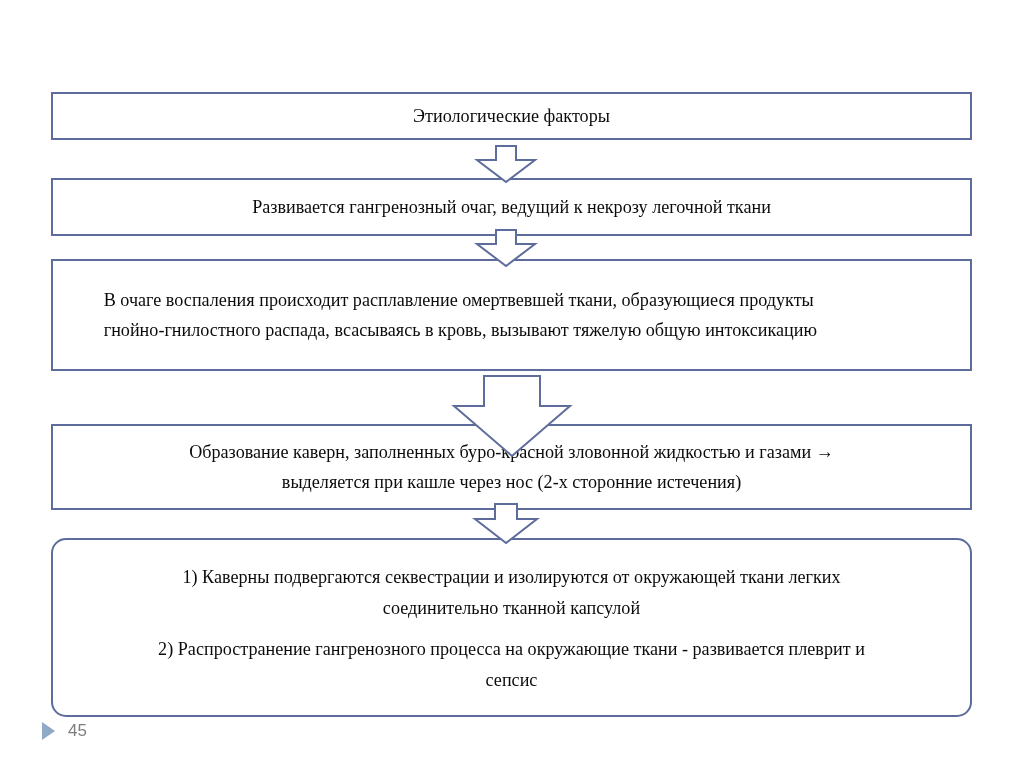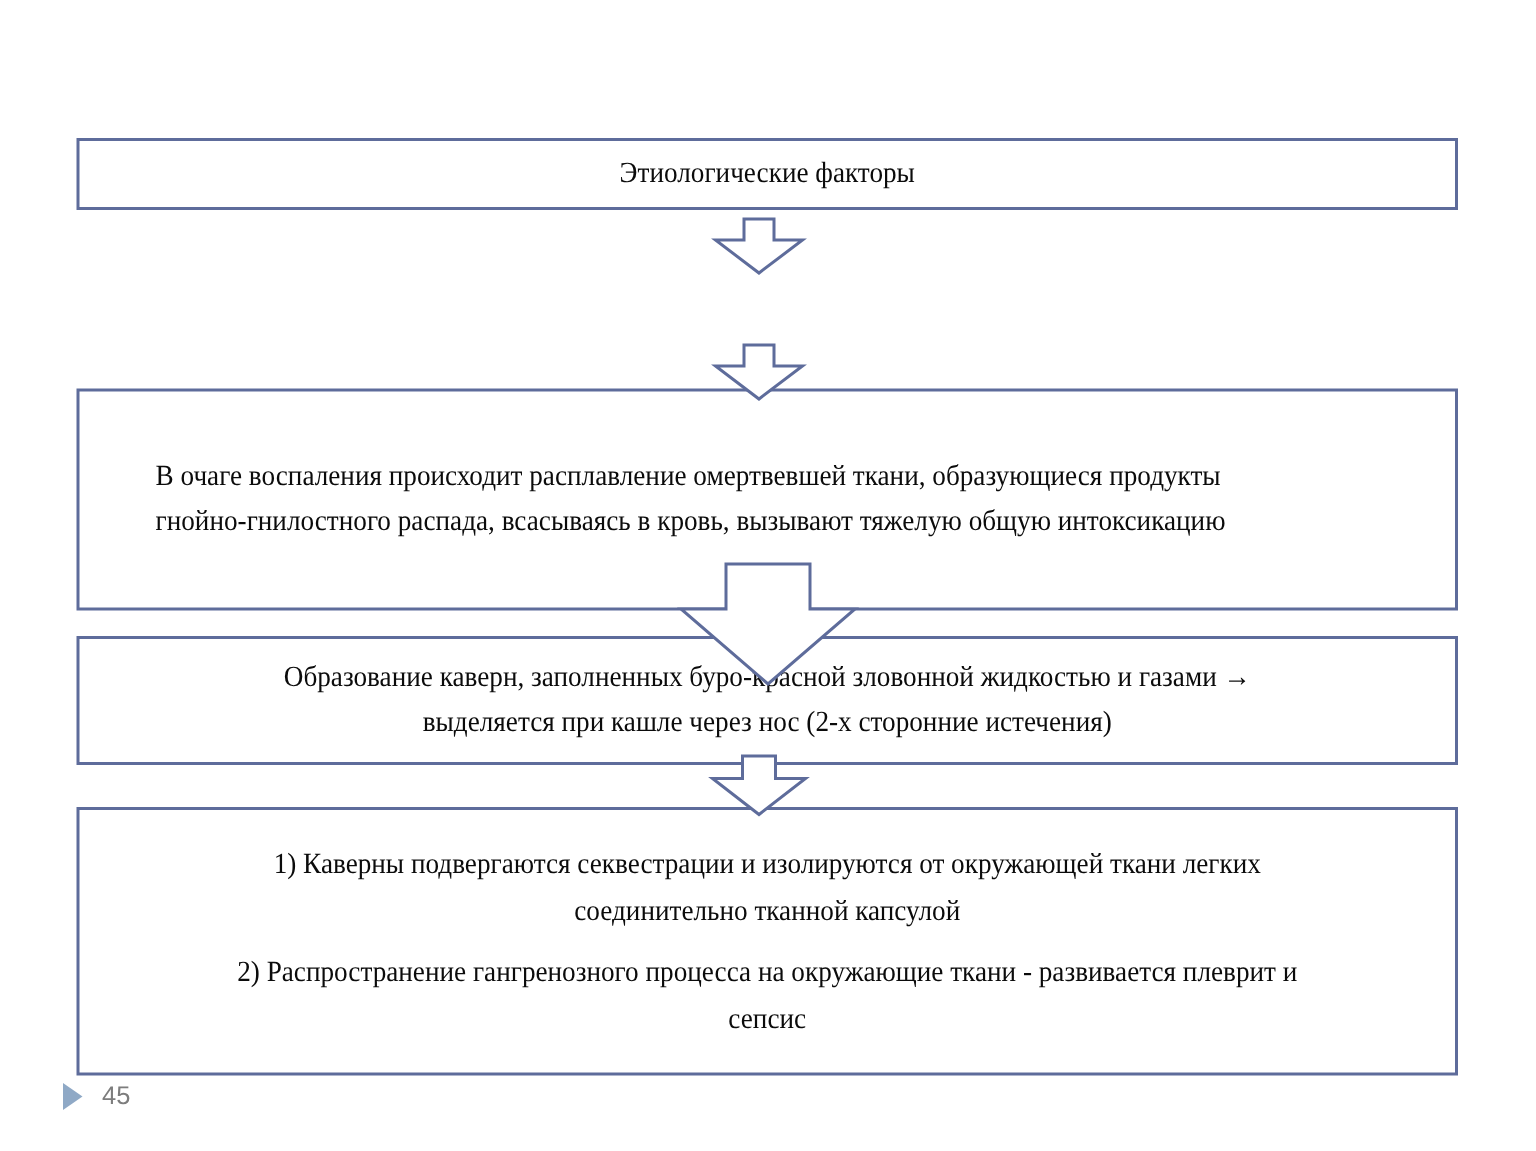--- a/index.html
+++ b/index.html
@@ -62,23 +62,23 @@
     transform: scaleX(0.93);
     transform-origin: center center;
   }
   .flow-box .box-text .ln {
     display: block;
   }
 
   
   #box-1 { left: 51px;  top: 92px;  width: 921px; height: 48px; }
   #box-2 { left: 51px;  top: 178px; width: 921px; height: 58px; }
-  #box-3 { left: 51px;  top: 259px; width: 921px; height: 148px; }
+  #box-3 { left: 51px;  top: 259px; width: 921px; height: 112px; }
   #box-4 { left: 51px;  top: 424px; width: 921px; height: 86px; }
-  #box-5 { left: 51px;  top: 538px; width: 921px; height: 179px; }
+  #box-5 { left: 51px;  top: 538px; width: 921px; height: 179px; border-radius: 15px; }
 
   #box-3 .box-text { text-align: left; padding: 0 18px 0 20px; }
   #box-3 .box-text .ln { white-space: nowrap; }
 
   #box-5 .box-text { line-height: 31px; }
   #box-5 .para-gap { height: 10px; display: block; }
 
   
   .arrow {
     position: absolute;
@@ -133,20 +133,25 @@
       <span class="ln">Этиологические факторы</span>
     </span>
   </div>
 
   <div class="arrow" id="arrow-1">
     <svg width="60" height="37" viewBox="0 0 60 37">
       <polygon points="20,0 40,0 40,14 59,14 30,36 1,14 20,14"></polygon>
     </svg>
   </div>
 
+  <div class="flow-box" id="box-2">
+    <span class="box-text">
+      <span class="ln">Развивается гангренозный очаг, ведущий к некрозу легочной ткани</span>
+    </span>
+  </div>
 
   <div class="arrow" id="arrow-2">
     <svg width="60" height="37" viewBox="0 0 60 37">
       <polygon points="20,0 40,0 40,14 59,14 30,36 1,14 20,14"></polygon>
     </svg>
   </div>
 
   <div class="flow-box" id="box-3">
     <span class="box-text">
       <span class="ln">В очаге воспаления происходит расплавление омертвевшей ткани, образующиеся продукты</span>

